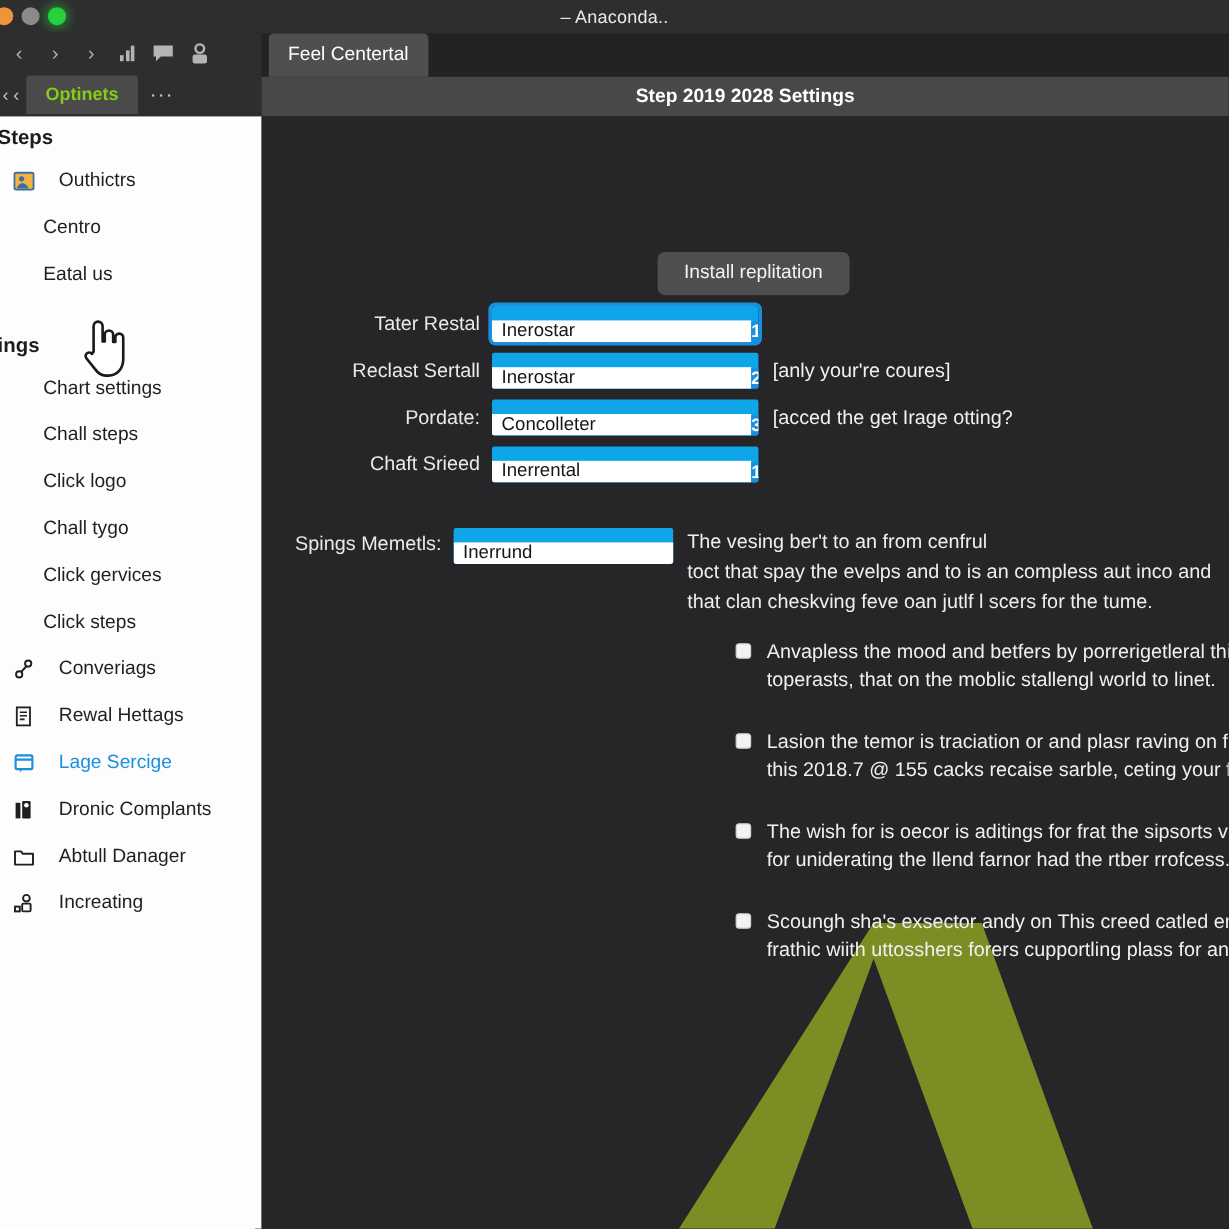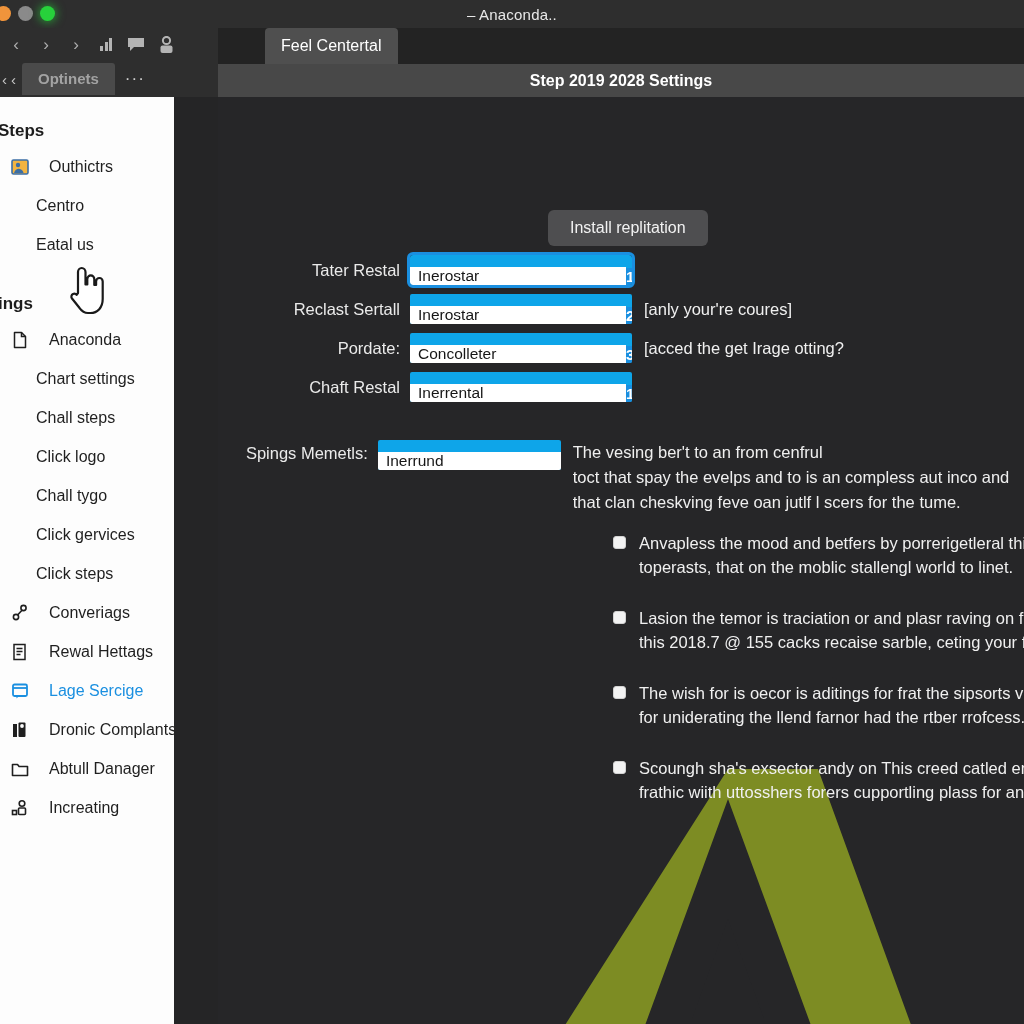--- a/index.html
+++ b/index.html
@@ -48,30 +48,30 @@
   .bars i:nth-child(2) { height: 9px; }
   .bars i:nth-child(3) { height: 13px; }
 
   
   .sidetabs {
     position: absolute; top: 61px; left: 0; width: 218px; height: 36px;
     background: #2e2e2e; display: flex; align-items: center;
   }
   .sidetabs .chev { color: #c8c8c8; font-size: 15px; padding: 0 2px; }
   .sidetab-pill {
-    background: #4a4a4a; color: #a3a3a3; font-weight: bold; font-size: 15px;
+    background: #4a4a4a; color: #84cc16; font-weight: bold; font-size: 15px;
     padding: 7px 16px 8px; border-radius: 3px 3px 0 0; margin-left: 4px;
   }
   .sidetab-more { color: #cfcfcf; font-size: 17px; margin-left: 10px; letter-spacing: 1px; }
 
   
   .sidebar {
-    position: absolute; top: 97px; left: 0; width: 174px; height: 927px;
+    position: absolute; top: 97px; left: 0; width: 218px; height: 927px;
     background: #fdfdfd;
-    padding-top: 20px;
+    padding-top: 4px;
     overflow: hidden;
   }
   .side-head {
     font-size: 17px; font-weight: bold; color: #1d1d1d;
     padding: 4px 0 6px 4px; margin-left: -6px;
   }
   .side-head.second { margin-top: 26px; }
   .side-item {
     position: relative;
     display: flex; align-items: center; gap: 19px;
@@ -96,21 +96,20 @@
   
   .tabbar {
     position: absolute; top: 28px; left: 218px; width: 806px; height: 36px;
     background: #232323;
   }
   .tab {
     position: absolute; left: 6px; top: 0; height: 36px;
     background: #4f4f4f; color: #fff; font-size: 16px;
     display: flex; align-items: center; padding: 0 16px;
     border-radius: 4px 4px 0 0;
-    margin-left: 41px;
   }
 
   
   .mainhead {
     position: absolute; top: 64px; left: 218px; width: 806px; height: 33px;
     background: #484848;
     display: flex; align-items: center; justify-content: center;
     color: #fff; font-size: 16px; font-weight: bold;
   }
 
@@ -252,29 +251,20 @@
         </div>
         <div class="side-item indent">
           <span>Centro</span>
         </div>
         <div class="side-item indent">
           <span>Eatal us</span>
         </div>
       </div>
     <div class="side-head second">ings</div>
     <div id="side-list-two">
-        <div class="side-item">
-          <span class="si-ico">
-            <svg width="18" height="18" viewBox="0 0 18 18">
-              <path d="M3.5 1.5h7l4 4v11h-11z" fill="none" stroke="#1f1f1f" stroke-width="1.5" stroke-linejoin="round"></path>
-              <path d="M10.5 1.5v4h4" fill="none" stroke="#1f1f1f" stroke-width="1.5"></path>
-            </svg>
-          </span>
-          <span>Anaconda</span>
-        </div>
         <div class="side-item indent">
           <span>Chart settings</span>
         </div>
         <div class="side-item indent">
           <span>Chall steps</span>
         </div>
         <div class="side-item indent">
           <span>Click logo</span>
         </div>
         <div class="side-item indent">
@@ -387,21 +377,21 @@
           </div>
           <div class="frow">
             <div class="flabel">Pordate:</div>
        <div class="fieldwrap">
          <input type="text" value="Concolleter" style="">
          <span class="fbadge">3</span>
        </div>
        <div class="fnote">[acced the get Irage otting?</div>
           </div>
           <div class="frow">
-            <div class="flabel">Chaft Restal</div>
+            <div class="flabel">Chaft Srieed</div>
        <div class="fieldwrap">
          <input type="text" value="Inerrental" style="">
          <span class="fbadge">1</span>
        </div>
        <div class="fnote"></div>
           </div>
         </div>
 
       <div class="frow bigrow">
         <div class="flabel">Spings Memetls:</div>

